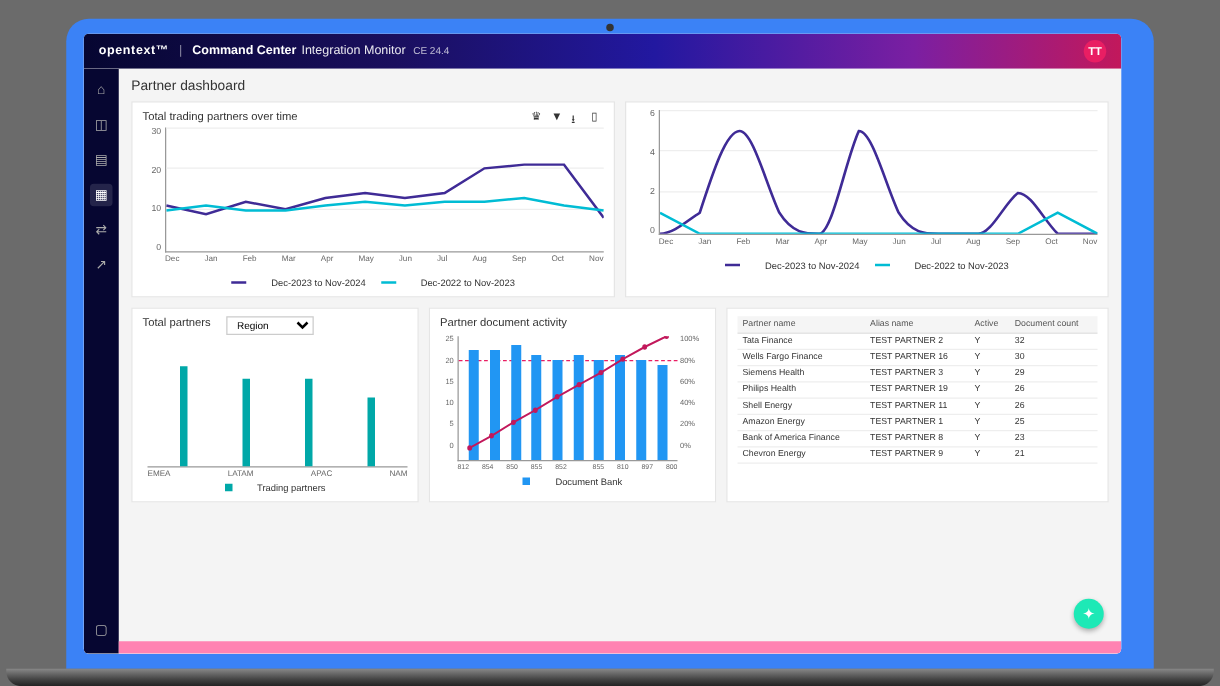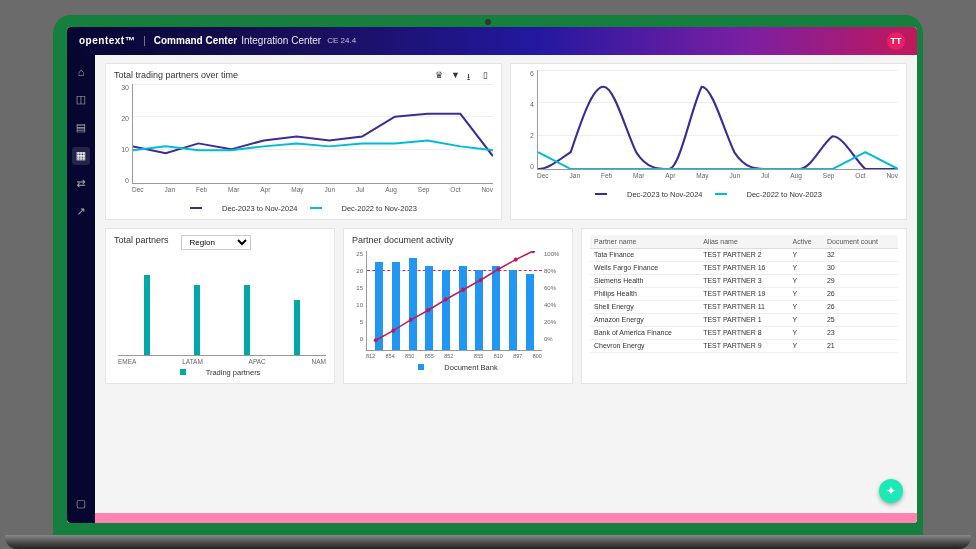--- a/index.html
+++ b/index.html
@@ -9,23 +9,23 @@
       width: 976px;
       height: 549px;
       overflow: hidden;
       display: flex;
       align-items: center;
       justify-content: center;
     }
     .laptop-frame {
       width: 870px;
       height: 520px;
-      background: #15803d;
+      background: #3b82f6;
       border-radius: 18px 18px 0 0;
-      padding: 12px 6px 0 14px;
+      padding: 12px 26px 0 14px;
       position: relative;
     }
     .laptop-base {
       position: absolute;
       bottom: -14px;
       left: -48px;
       width: 966px;
       height: 14px;
       background: linear-gradient(180deg, #888 0%, #444 60%, #222 100%);
       border-radius: 0 0 12px 12px;
@@ -236,35 +236,36 @@
 </head>
 <body>
 
 <div class="laptop-frame">
   <div class="camera"></div>
   <div class="screen">
     <div class="header">
       <span class="brand">opentext™</span>
       <span class="divider">|</span>
       <span class="app-name1">Command Center</span>
-      <span class="app-name2">Integration Center</span>
+      <span class="app-name2">Integration Monitor</span>
       <span class="version">CE 24.4</span>
       <div class="avatar">TT</div>
     </div>
     <div class="body">
       <div class="sidebar">
         <div class="sidebar-icon">⌂</div>
         <div class="sidebar-icon">◫</div>
         <div class="sidebar-icon">▤</div>
         <div class="sidebar-icon active">▦</div>
         <div class="sidebar-icon">⇄</div>
         <div class="sidebar-icon">↗</div>
         <div class="sidebar-icon sidebar-bottom">▢</div>
       </div>
       <div class="main">
+        <div class="page-title">Partner dashboard</div>
 
         <div class="row">
 
           <div class="card" style="flex:1;">
             <div class="card-title">Total trading partners over time</div>
             <div class="card-tools">
               <span class="tool-icon">♛</span>
               <span class="tool-icon">▼</span>
               <span class="tool-icon">⭳</span>
               <span class="tool-icon">▯</span>

